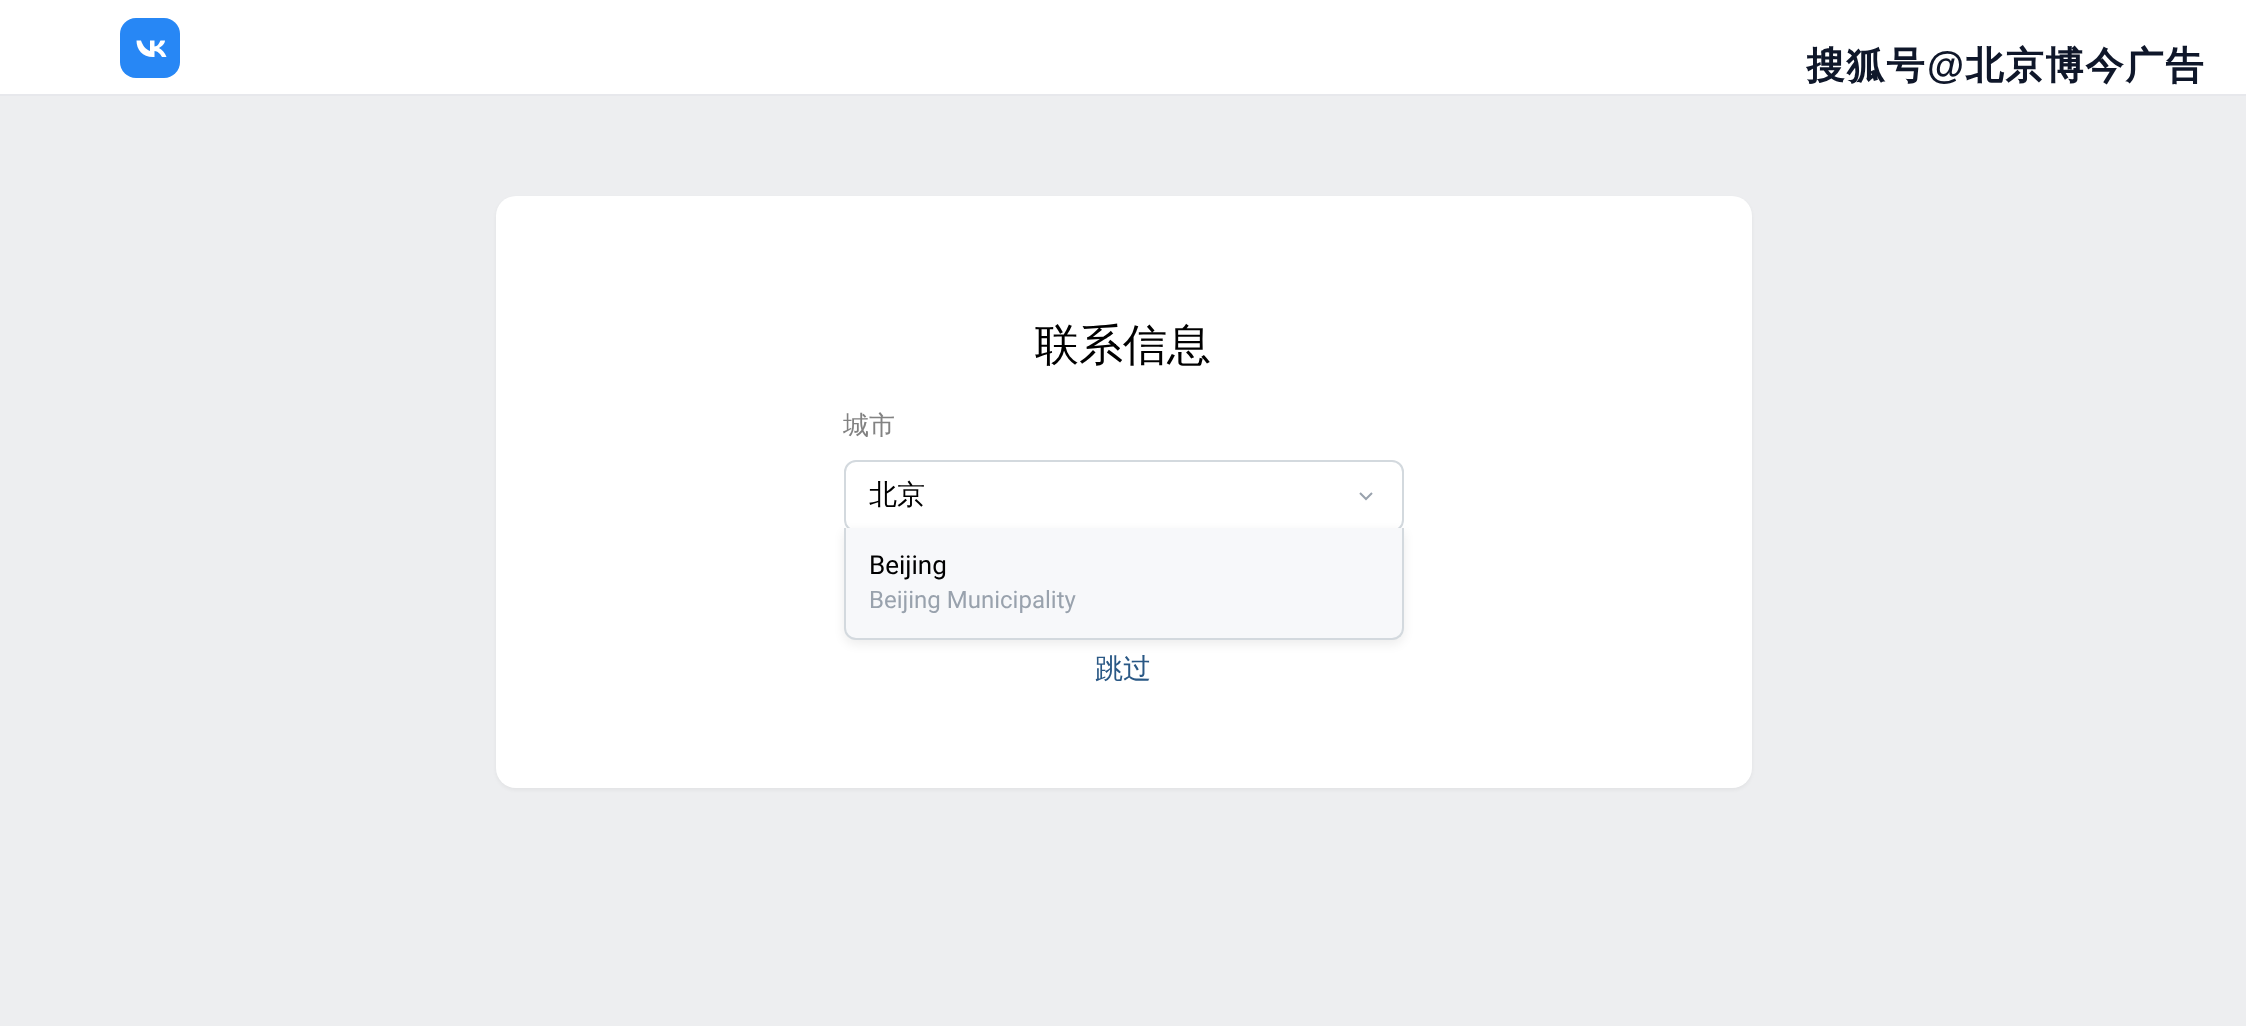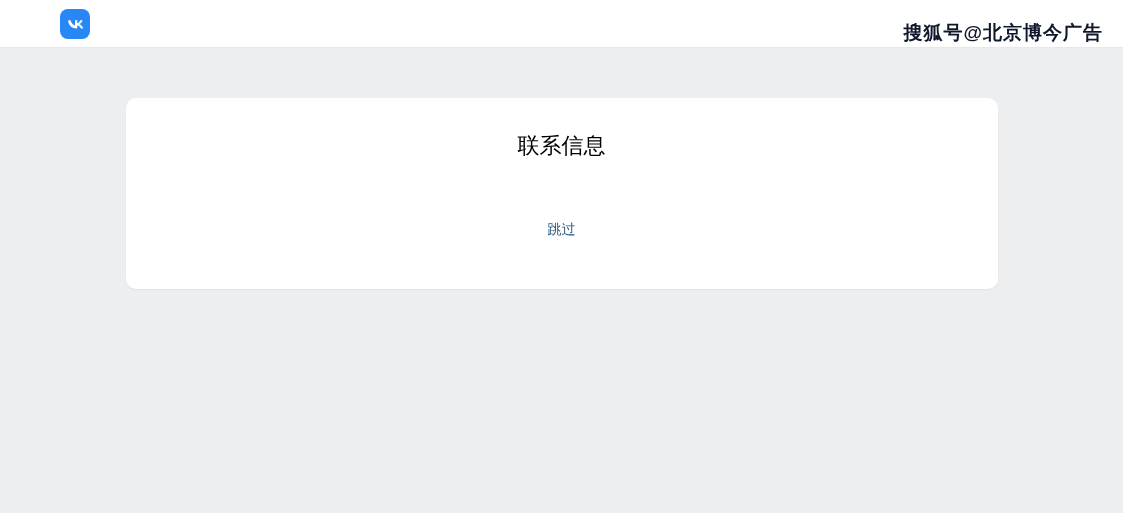--- a/index.html
+++ b/index.html
@@ -34,24 +34,24 @@
       top: 20px;
       right: 20px;
       font-weight: bold;
       font-size: 19px;
       color: #0f172a;
       font-family: "Microsoft YaHei", sans-serif;
       letter-spacing: 1px;
     }
     .card {
       background: #fff;
-      width: 872px;
+      width: 628px;
       margin: 50px auto 0;
       border-radius: 10px;
-      padding: 33px 30px 50px;
+      padding: 60px 30px 50px;
       box-shadow: 0 1px 2px rgba(0,0,0,0.05);
       position: relative;
     }
     .card-title {
       text-align: center;
       font-size: 22px;
       color: #000;
       font-weight: 500;
       margin-bottom: 16px;
     }
@@ -129,15 +129,34 @@
       <path d="M3 7c0 6 4 11 11 11h1v-4c2 0 4 2 5 4h3c-1-3-3-5-5-6 2-1 4-3 4-5h-3c-1 2-2 4-4 4V7h-3v7c-3-1-5-4-6-7H3z" fill="#fff"></path>
     </svg>
   </div>
 </div>
 
 <div class="watermark">搜狐号@北京博今广告</div>
 
 <div class="card">
   <h1 class="card-title">联系信息</h1>
 
+  <div class="form-wrap">
+    <label class="field-label">城市</label>
+
+    <div class="select-box">
+      <span class="select-value">北京</span>
+      <span class="chevron">
+        <svg width="12" height="12" viewBox="0 0 24 24" fill="none" stroke="currentColor" stroke-width="2">
+          <polyline points="6 9 12 15 18 9"></polyline>
+        </svg>
+      </span>
+    </div>
+
+    <div class="dropdown">
+      <div class="dropdown-item">
+        <div class="dropdown-item-title">Beijing</div>
+        <div class="dropdown-item-sub">Beijing Municipality</div>
+      </div>
+    </div>
+  </div>
 
   <div class="skip-link">跳过</div>
 </div>
 
 </body></html>

